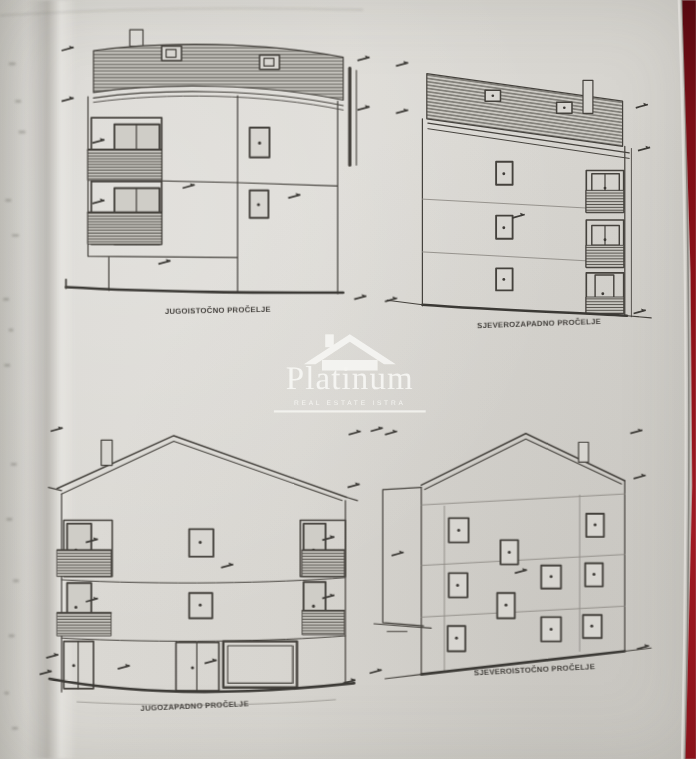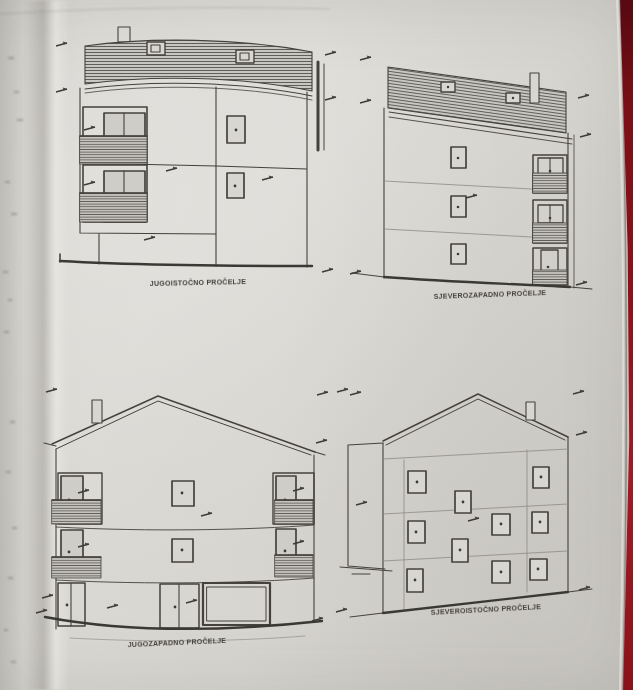--- a/index.html
+++ b/index.html
@@ -310,15 +310,29 @@
       <path d="M617,0 C623,160 626,420 620,690" stroke="#eceae6" stroke-width="2" opacity="0.6"></path>
       <path d="M620,0 C626,160 629,420 623,690" stroke="#5f5d57" stroke-width="1.5" opacity="0.55"></path>
     </g>
   </svg>
 
   <div class="cap" style="left:139px;top:279px;width:118px;transform:rotate(-1.2deg);">JUGOISTOČNO PROČELJE</div>
   <div class="cap" style="left:428px;top:291px;width:124px;transform:rotate(-2deg);">SJEVEROZAPADNO PROČELJE</div>
   <div class="cap" style="left:117px;top:639px;width:120px;transform:rotate(-2.5deg);">JUGOZAPADNO PROČELJE</div>
   <div class="cap" style="left:425px;top:606px;width:122px;transform:rotate(-3deg);">SJEVEROISTOČNO PROČELJE</div>
 
+  <div class="wm">
+    <div class="wm-house">
+      <svg width="88" height="35" viewBox="0 0 90 36">
+        <g fill="#fafaf7" opacity="0.95">
+          <rect x="22" y="2" width="8" height="12"></rect>
+          <rect x="19" y="26" width="52" height="10"></rect>
+          <path d="M2,30 L45,2 L88,30 L77,30 L45,9 L13,30 Z"></path>
+        </g>
+      </svg>
+    </div>
+    <div class="wm-brand">Platinum</div>
+    <div class="wm-tag">REAL ESTATE ISTRA</div>
+    <div class="wm-line"></div>
+  </div>
 
   <div class="red-edge"></div>
 </div>
 
 </body></html>

